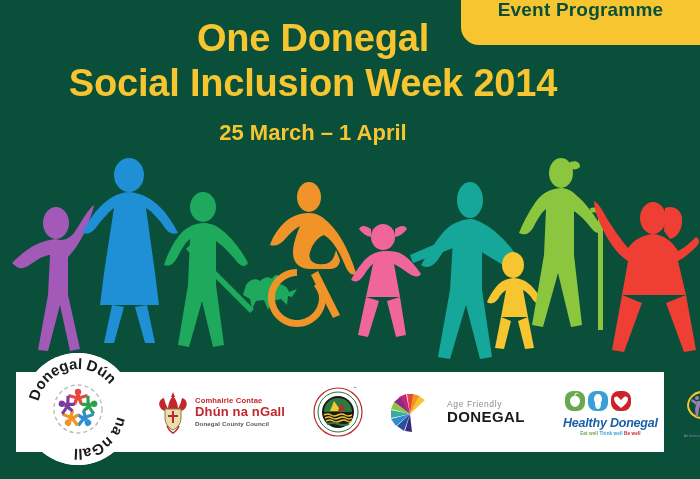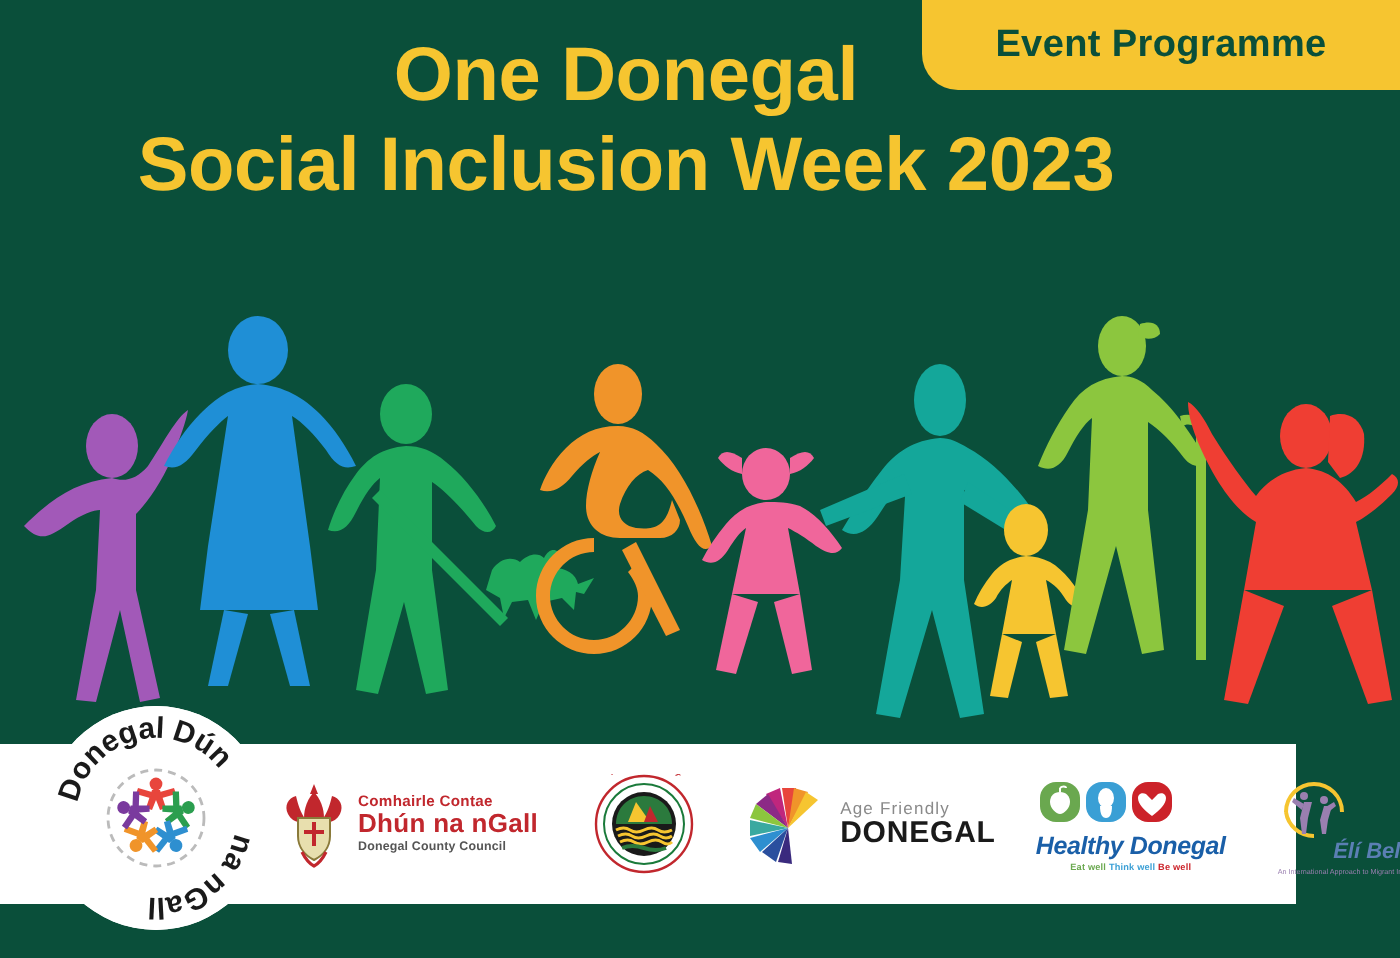--- a/index.html
+++ b/index.html
@@ -12,21 +12,21 @@
     position:relative;width:700px;height:479px;
     background:#0a4f3a;overflow:hidden;
   }
 
   
   .badge{
     position:absolute;top:0;right:0;
     width:239px;height:45px;
     background:#f6c530;
     border-bottom-left-radius:18px;
-    display:flex;align-items:center;justify-content:center;
+    display:flex;align-items:flex-start;justify-content:center;
   }
   .badge-label{
     color:#0a4f3a;font-weight:bold;font-size:19px;
     letter-spacing:.2px;line-height:1;
   }
 
   
   .headline{position:absolute;left:33px;top:16px;width:560px;text-align:center;}
   .h-line{
     color:#f6c530;font-weight:bold;
@@ -38,21 +38,21 @@
     font-size:22px;line-height:26px;margin-top:14px;
     white-space:nowrap;
   }
 
   
   .figures{position:absolute;left:0;top:145px;width:700px;height:215px;}
   .figures svg{display:block;}
 
   
   .footer{
-    position:absolute;left:0;top:372px;width:648px;height:80px;
+    position:absolute;left:16px;top:372px;width:648px;height:80px;
     background:#ffffff;
   }
   .footer-inner{
     position:absolute;left:130px;top:0;right:0;height:80px;
     display:flex;align-items:center;
   }
 
   
   .circle-logo{
     position:absolute;left:22px;top:353px;
@@ -65,26 +65,26 @@
   .logo{position:relative;flex:0 0 auto;}
   .logo svg{display:block;}
 
   .l-council{margin-left:10px;display:flex;align-items:center;gap:5px;}
   .council-text{line-height:1.12;}
   .council-text .ct1{color:#c1272d;font-size:7.6px;font-weight:bold;letter-spacing:.15px;}
   .council-text .ct2{color:#c1272d;font-size:13px;font-weight:bold;letter-spacing:.15px;}
   .council-text .ct3{color:#555;font-size:6.2px;font-weight:bold;letter-spacing:.1px;margin-top:1px;}
 
   .l-siu{margin-left:28px;}
-  .l-aged{margin-left:24px;display:flex;align-items:center;gap:3px;}
+  .l-aged{margin-left:24px;display:flex;align-items:center;gap:14px;}
   .aged-text{line-height:1;}
   .aged-text .a1{color:#8a8a8a;font-size:8.5px;letter-spacing:.6px;}
   .aged-text .a2{color:#1a1a1a;font-size:15px;font-weight:bold;letter-spacing:.4px;}
 
-  .l-healthy{margin-left:20px;text-align:center;}
+  .l-healthy{margin-left:38px;text-align:center;}
   .healthy-word{font-size:12.5px;font-weight:bold;font-style:italic;color:#1a5fa8;letter-spacing:-.2px;margin-top:1px;}
   .healthy-word .hd{color:#1a5fa8;}
   .healthy-sub{font-size:4.6px;font-weight:bold;margin-top:1px;letter-spacing:.1px;}
   .healthy-sub .s1{color:#6aa84f;}
   .healthy-sub .s2{color:#3a9fd5;}
   .healthy-sub .s3{color:#cc2229;}
 
   .l-eli{margin-left:26px;text-align:center;}
   .eli-word{font-size:11px;font-style:italic;font-weight:bold;color:#5b7fb4;}
   .eli-sub{font-size:3.6px;color:#9a7fb0;margin-top:2px;line-height:1.3;}
@@ -93,21 +93,22 @@
 <body>
 
 <div id="poster">
 
   <div class="badge">
     <span class="badge-label">Event Programme</span>
   </div>
 
   <div class="headline">
     <div class="h-line">One Donegal</div>
-    <div class="h-line">Social Inclusion Week 2023</div>
+    <div class="h-line">Social Inclusion Week 2014</div>
+    <div class="dates">25 March – 1 April</div>
   </div>
 
   <div class="figures">
     <svg width="700" height="215" viewBox="0 0 700 215" xmlns="http://www.w3.org/2000/svg">
 
       <g fill="#a259b8">
         <ellipse cx="56" cy="78" rx="13" ry="16"></ellipse>
         <path d="M56 94 C38 96 26 104 12 118 C20 126 24 124 34 117 C41 112 47 110 50 110
                  L48 150 L38 205 L48 206 L60 160 L70 206 L80 204 L68 150 L68 112
                  C72 108 80 98 86 84 C90 74 93 66 94 60 C88 64 82 76 74 88 C68 95 62 96 56 94 Z"></path>

